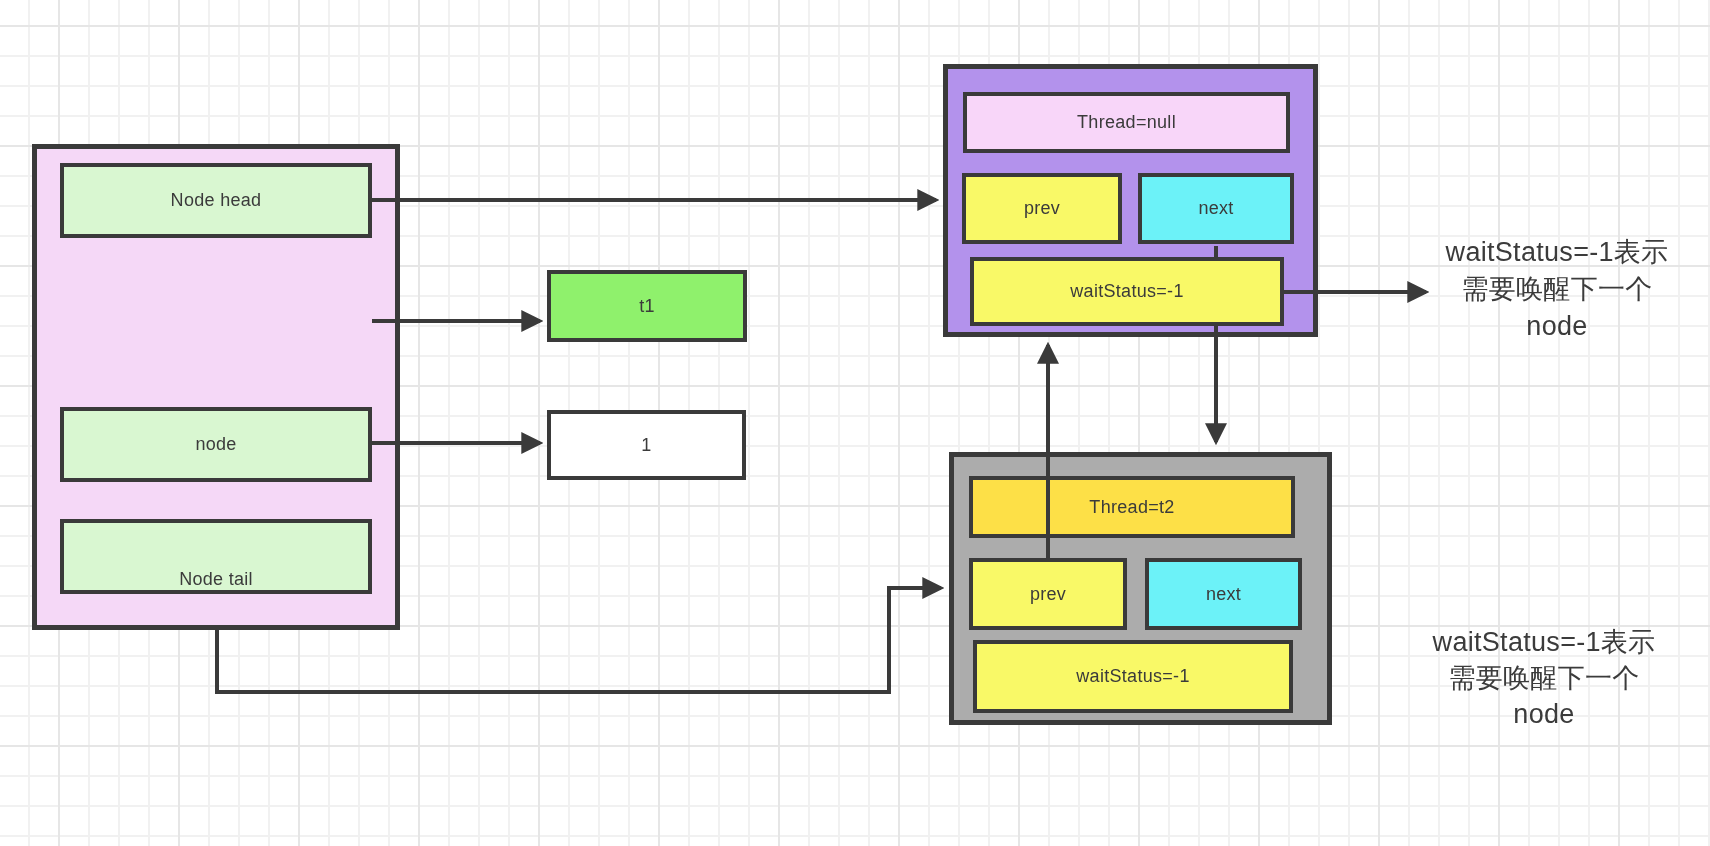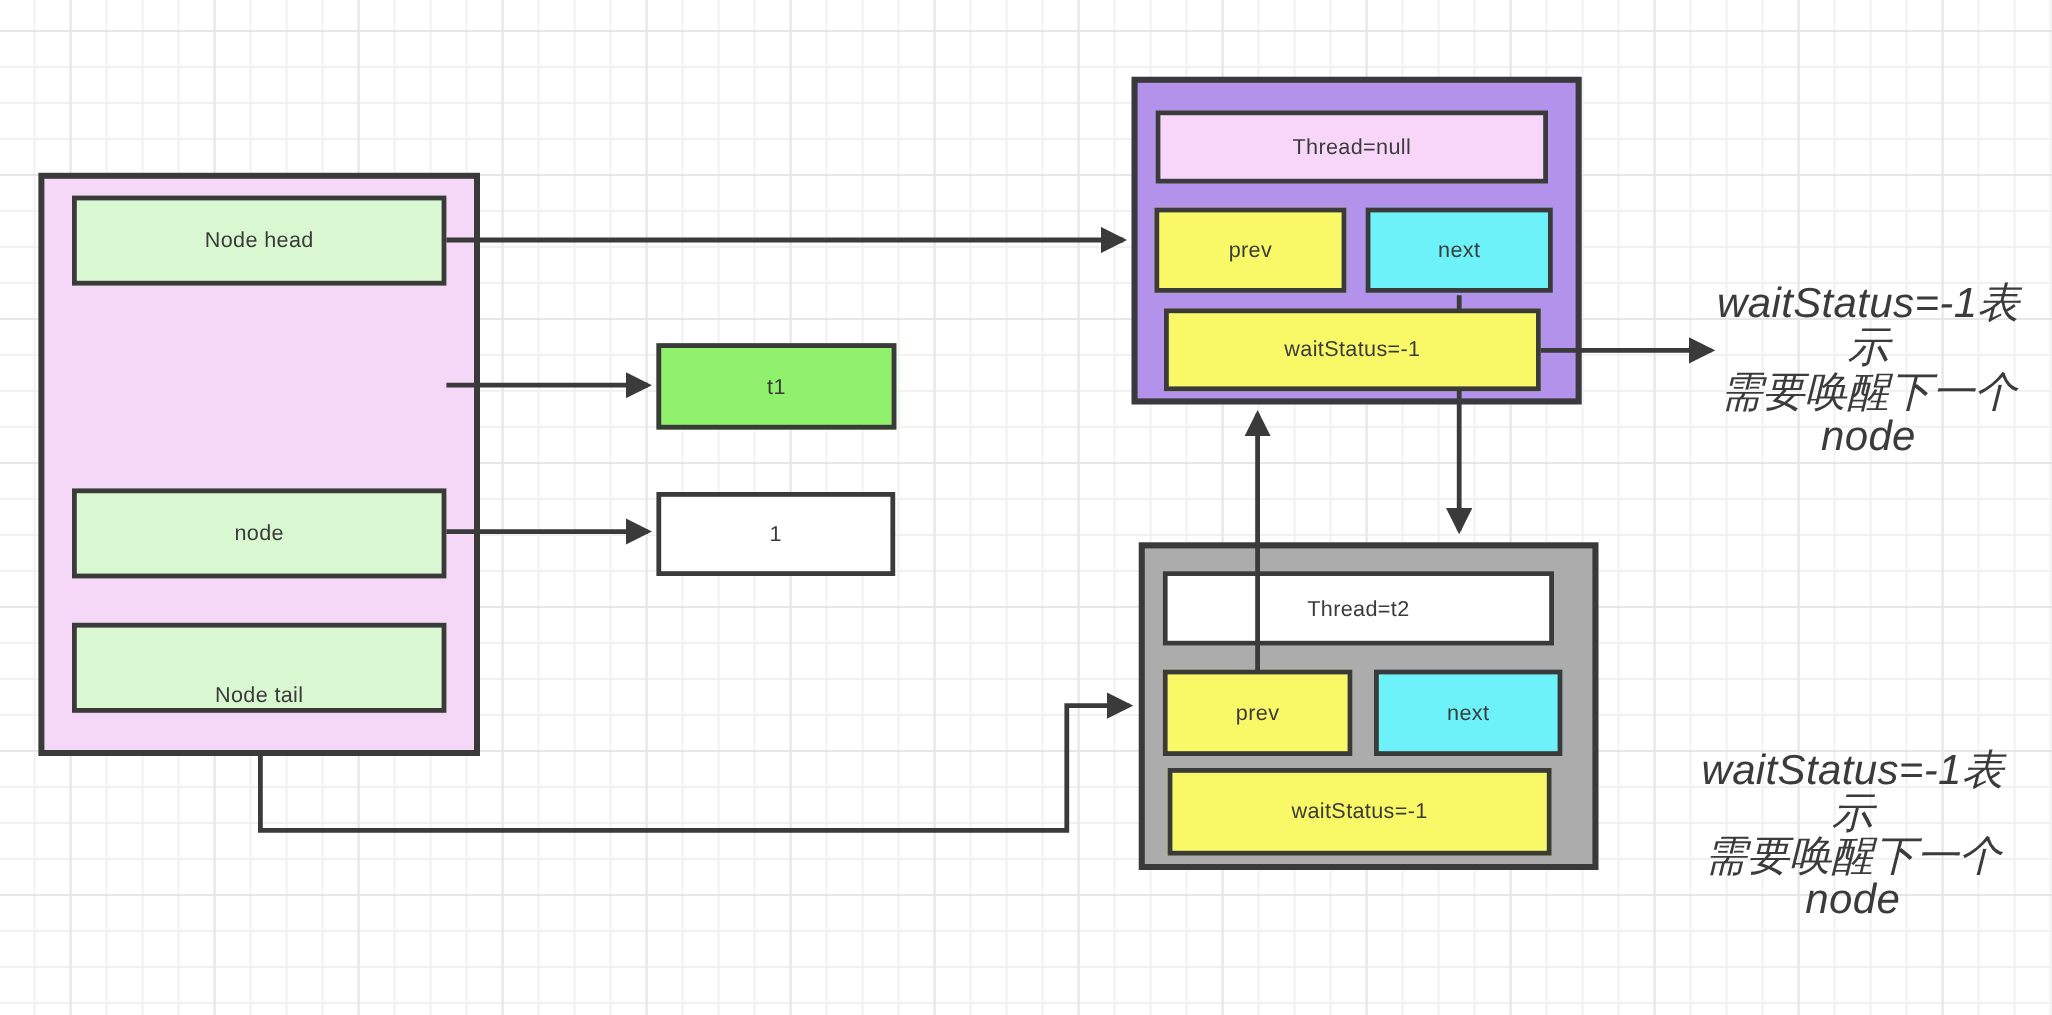--- a/index.html
+++ b/index.html
@@ -30,26 +30,25 @@
     justify-content: center;
     font-size: 18px;
     color: #3b3b3b;
     letter-spacing: 0.3px;
     white-space: nowrap;
   }
   .group { border-width: 5px; }
 
   .note {
     position: absolute;
-    font-size: 35px;
+    font-size: 27px;
     color: #3b3b3b;
     text-align: center;
     line-height: 37px;
     letter-spacing: 0.3px;
-    font-style: italic;
   }
   .note-left { text-align: left; }
 
   .connector-layer {
     position: absolute;
     left: 0; top: 0;
     pointer-events: none;
   }
   .connector-layer path {
     fill: none;
@@ -67,21 +66,21 @@
       <span>Node head</span>
     </div>
     <div class="shape" style="left: 23px; top: 258px; width: 312px; height: 75px; background-color: rgb(217, 247, 209);">
       <span>node</span>
     </div>
     <div class="shape" style="left: 23px; top: 370px; width: 312px; height: 75px; background-color: rgb(217, 247, 209); align-items: flex-end;">
       <span>Node tail</span>
     </div>
   </div>
 
-  <div class="shape" style="left: 547px; top: 286px; width: 200px; height: 72px; background-color: rgb(143, 241, 108);">
+  <div class="shape" style="left: 547px; top: 270px; width: 200px; height: 72px; background-color: rgb(143, 241, 108);">
     <span>t1</span>
   </div>
 
   <div class="shape" style="left: 547px; top: 410px; width: 199px; height: 70px; background-color: rgb(255, 255, 255);">
     <span>1</span>
   </div>
 
   <div class="shape group" style="left: 943px; top: 64px; width: 375px; height: 273px; background-color: rgb(179, 146, 236);">
     <div class="shape" style="left: 15px; top: 23px; width: 327px; height: 61px; background-color: rgb(248, 214, 249);">
       <span>Thread=null</span>
@@ -91,21 +90,21 @@
     </div>
     <div class="shape" style="left: 190px; top: 104px; width: 156px; height: 71px; background-color: rgb(108, 242, 248);">
       <span>next</span>
     </div>
     <div class="shape" style="left: 22px; top: 188px; width: 314px; height: 69px; background-color: rgb(249, 249, 103);">
       <span>waitStatus=-1</span>
     </div>
   </div>
 
   <div class="shape group" style="left: 949px; top: 452px; width: 383px; height: 273px; background-color: rgb(172, 172, 172);">
-    <div class="shape" style="left: 15px; top: 19px; width: 326px; height: 62px; background-color: #ffffff;">
+    <div class="shape" style="left: 15px; top: 19px; width: 326px; height: 62px; background-color: #fde047;">
       <span>Thread=t2</span>
     </div>
     <div class="shape" style="left: 15px; top: 101px; width: 158px; height: 72px; background-color: rgb(249, 249, 103);">
       <span>prev</span>
     </div>
     <div class="shape" style="left: 191px; top: 101px; width: 157px; height: 72px; background-color: rgb(108, 242, 248);">
       <span>next</span>
     </div>
     <div class="shape" style="left: 19px; top: 183px; width: 320px; height: 73px; background-color: rgb(249, 249, 103);">
       <span>waitStatus=-1</span>

